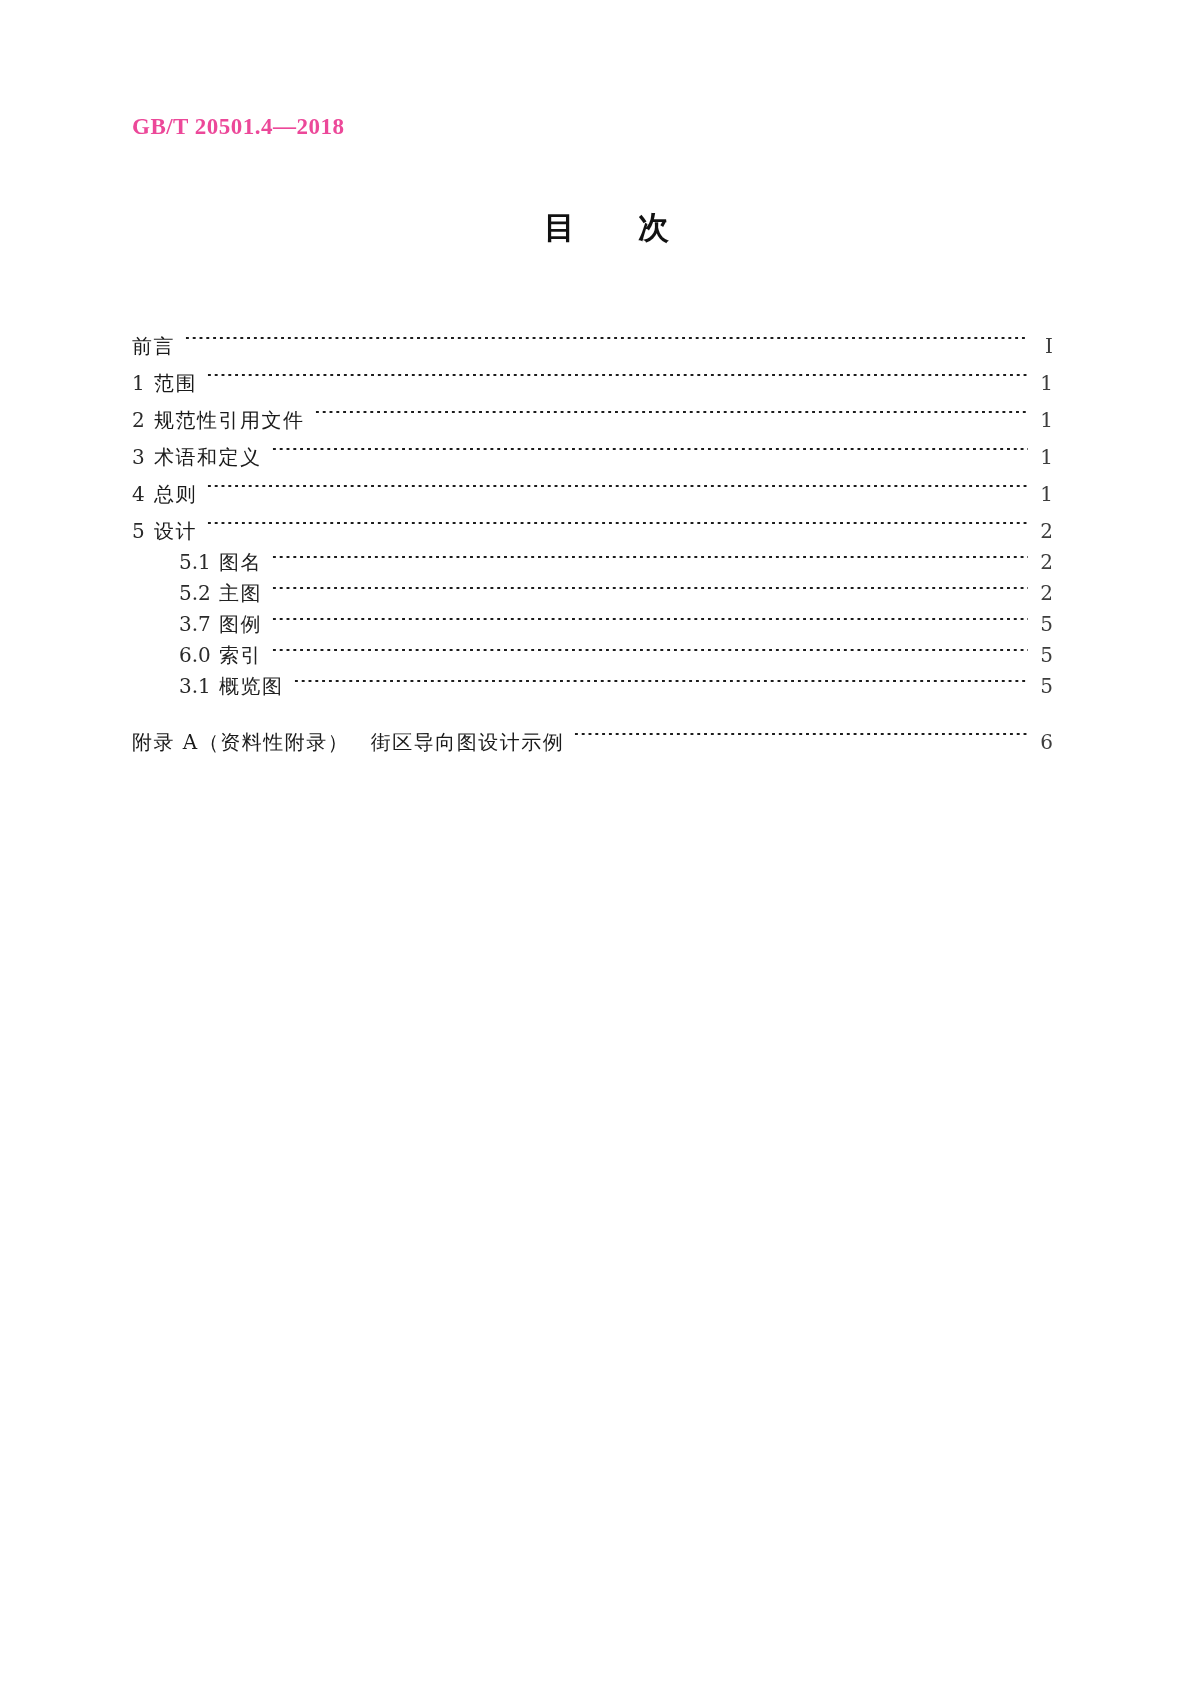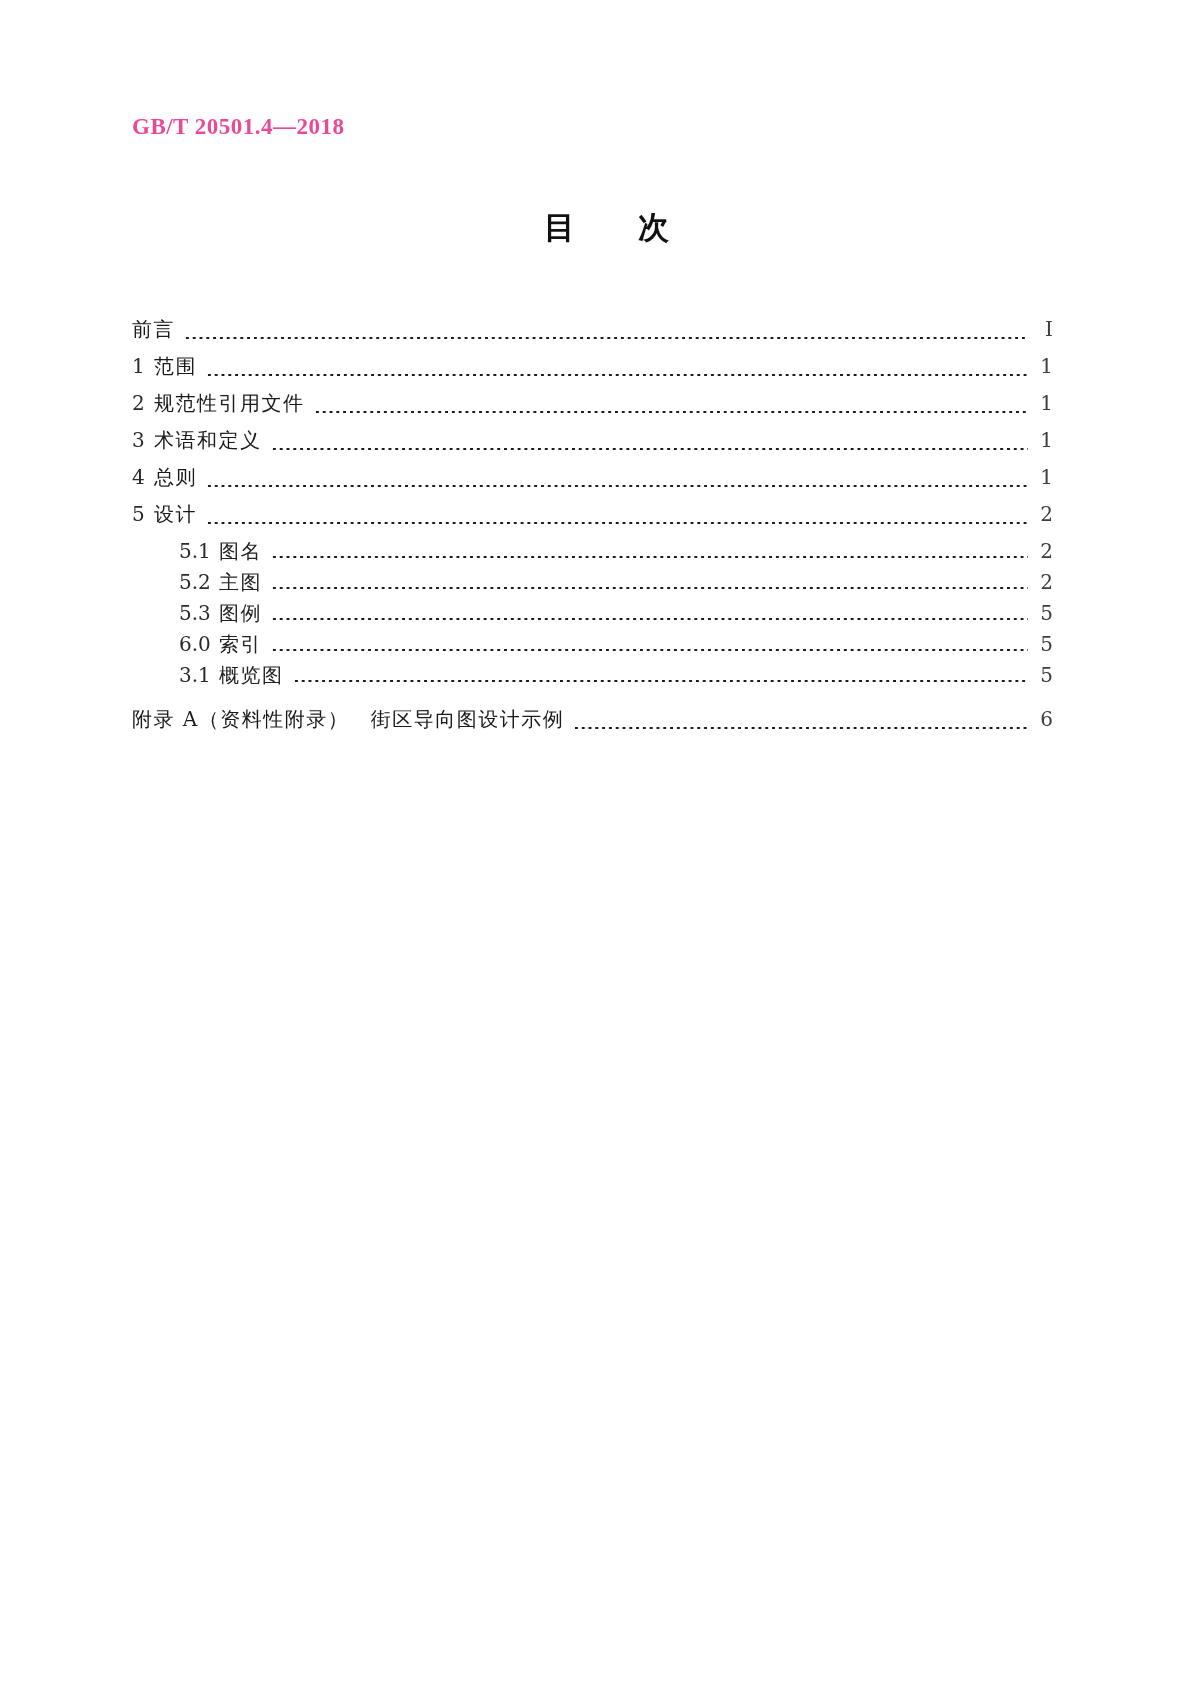--- a/index.html
+++ b/index.html
@@ -39,32 +39,32 @@
     padding-left: 11px;
   }
   .toc {
     position: absolute;
     left: 132px;
     top: 319px;
     width: 921px;
   }
   .toc-row {
     display: flex;
-    align-items: flex-start;
+    align-items: flex-end;
     height: 37px;
     font-size: 20px;
     line-height: 1;
   }
   .toc-row.sub {
     height: 31px;
     padding-left: 20px;
     color: #222;
   }
   .toc-row.appendix {
-    margin-top: 13px;
+    margin-top: 19px;
   }
   .num {
     display: inline-block;
     width: 22px;
     flex: none;
     color: #2a2a2a;
   }
   .toc-row.sub .num {
     width: 40px;
     margin-left: 27px;
@@ -149,21 +149,21 @@
   </div>
 
   <div class="toc-row sub">
     <span class="num">5.2</span>
       <span class="label">主图</span>
     <span class="dot-leader"></span>
     <span class="pagenum">2</span>
   </div>
 
   <div class="toc-row sub">
-    <span class="num">5.3</span>
+    <span class="num">3.7</span>
       <span class="label">图例</span>
     <span class="dot-leader"></span>
     <span class="pagenum">5</span>
   </div>
 
   <div class="toc-row sub">
     <span class="num">6.0</span>
       <span class="label">索引</span>
     <span class="dot-leader"></span>
     <span class="pagenum">5</span>

